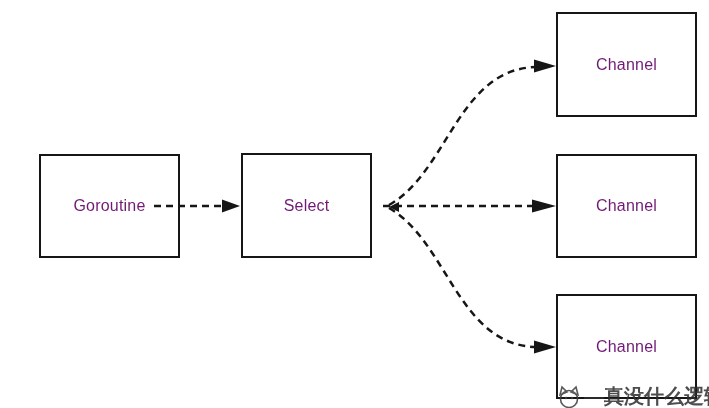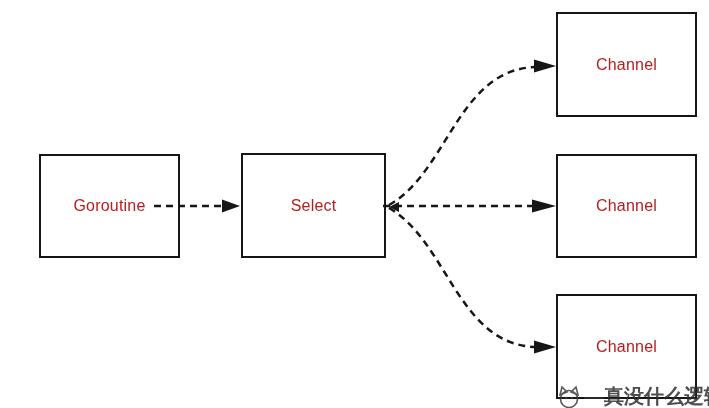--- a/index.html
+++ b/index.html
@@ -17,21 +17,21 @@
   }
   .node {
     position: absolute;
     box-sizing: border-box;
     border: 2.5px solid #161616;
     background: #ffffff;
     display: flex;
     align-items: center;
     justify-content: center;
     font-size: 16px;
-    color: #b91c1c;
+    color: #701a75;
     letter-spacing: 0.2px;
   }
   #edges {
     position: absolute;
     left: 0;
     top: 0;
     width: 709px;
     height: 408px;
     pointer-events: none;
   }
@@ -71,21 +71,21 @@
 </style>
 </head>
 <body>
 
 <div id="canvas">
 
   <div class="node" style="left:12px; top:154px; width:141px; height:104px;margin-left:27px;">
     <span>Goroutine</span>
   </div>
 
-  <div class="node" style="left:241px; top:153px; width:145px; height:105px;">
+  <div class="node" style="left:241px; top:153px; width:131px; height:105px;">
     <span>Select</span>
   </div>
 
   <div class="node" style="left:556px; top:12px; width:141px; height:105px;">
     <span>Channel</span>
   </div>
 
   <div class="node" style="left:556px; top:154px; width:141px; height:104px;">
     <span>Channel</span>
   </div>

